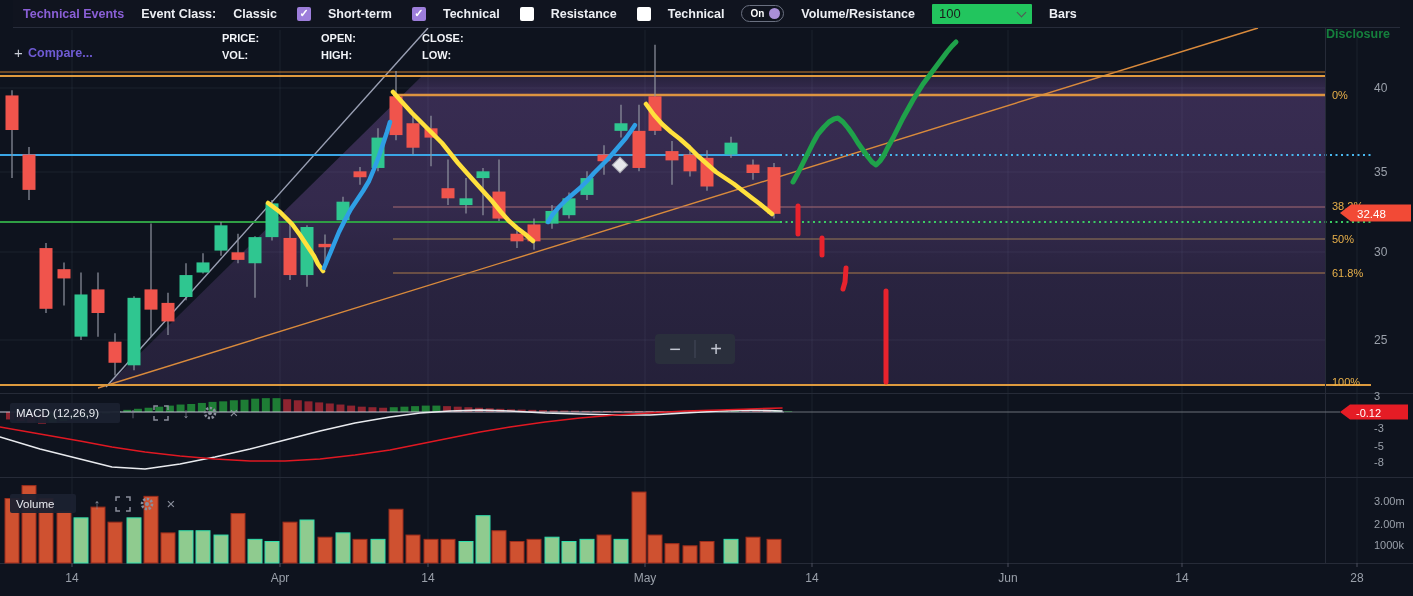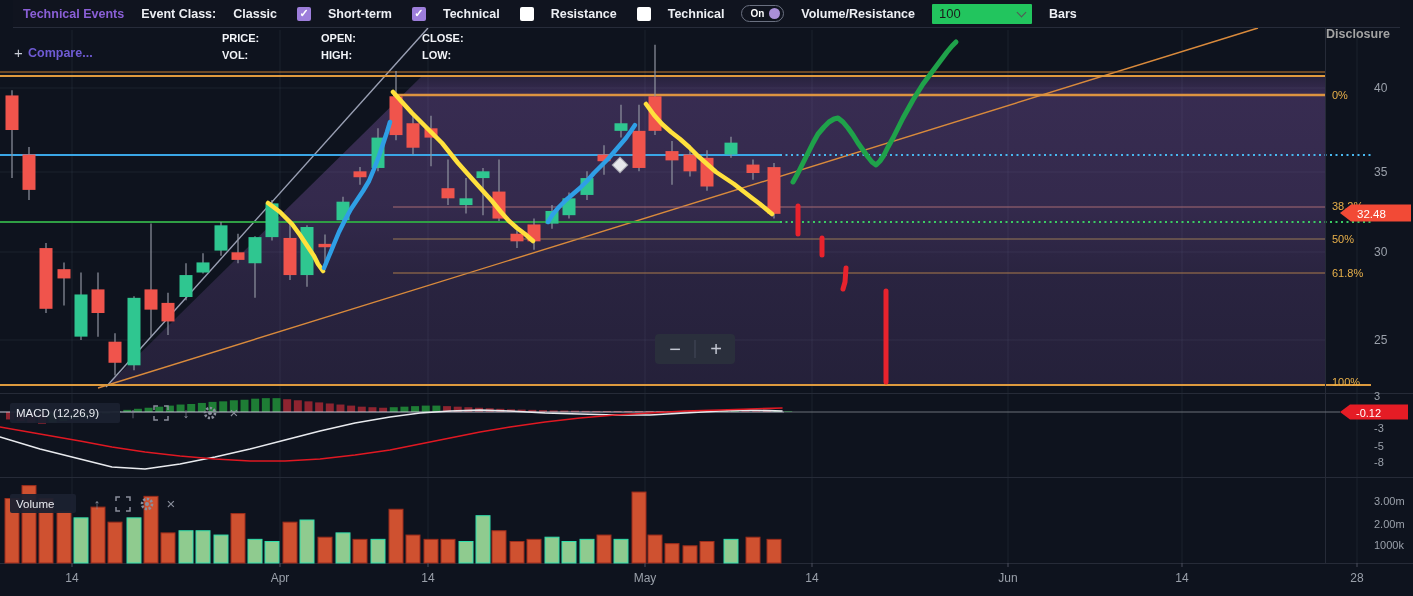--- a/index.html
+++ b/index.html
@@ -16,21 +16,21 @@
   .cb.checked{background:#9d7edb;}
   .toggle{display:inline-flex;align-items:center;gap:5px;border:1px solid #6a7080;
     border-radius:9px;height:17px;padding:0 3px 0 8px;font-size:10px;color:#fff;box-sizing:border-box;}
   .knob{width:11px;height:11px;border-radius:50%;background:#a98fd8;}
   .sel{display:flex;align-items:center;justify-content:space-between;width:100px;height:20px;
     background:#22c55e;color:#1b1b1b;font-weight:normal;padding:0 7px;border-radius:1px;
     font-size:13px;box-sizing:border-box;cursor:pointer;}
   .chev{width:6px;height:6px;border-right:1.5px solid #555;border-bottom:1.5px solid #555;
     transform:rotate(45deg);margin-top:-3px;}
   .spacer{flex:1;}
-  .tb-link2{color:#a3a3a3;cursor:pointer;margin-top:40px;}
+  .tb-link2{color:#15803d;cursor:pointer;margin-top:40px;}
   svg{position:absolute;top:0;left:0;}
   text{font-family:"Liberation Sans", sans-serif;}
 </style>
 </head>
 <body>
 
 <div id="app">
 
   <div class="toolbar">
     <span class="tb-link">Technical Events</span>

